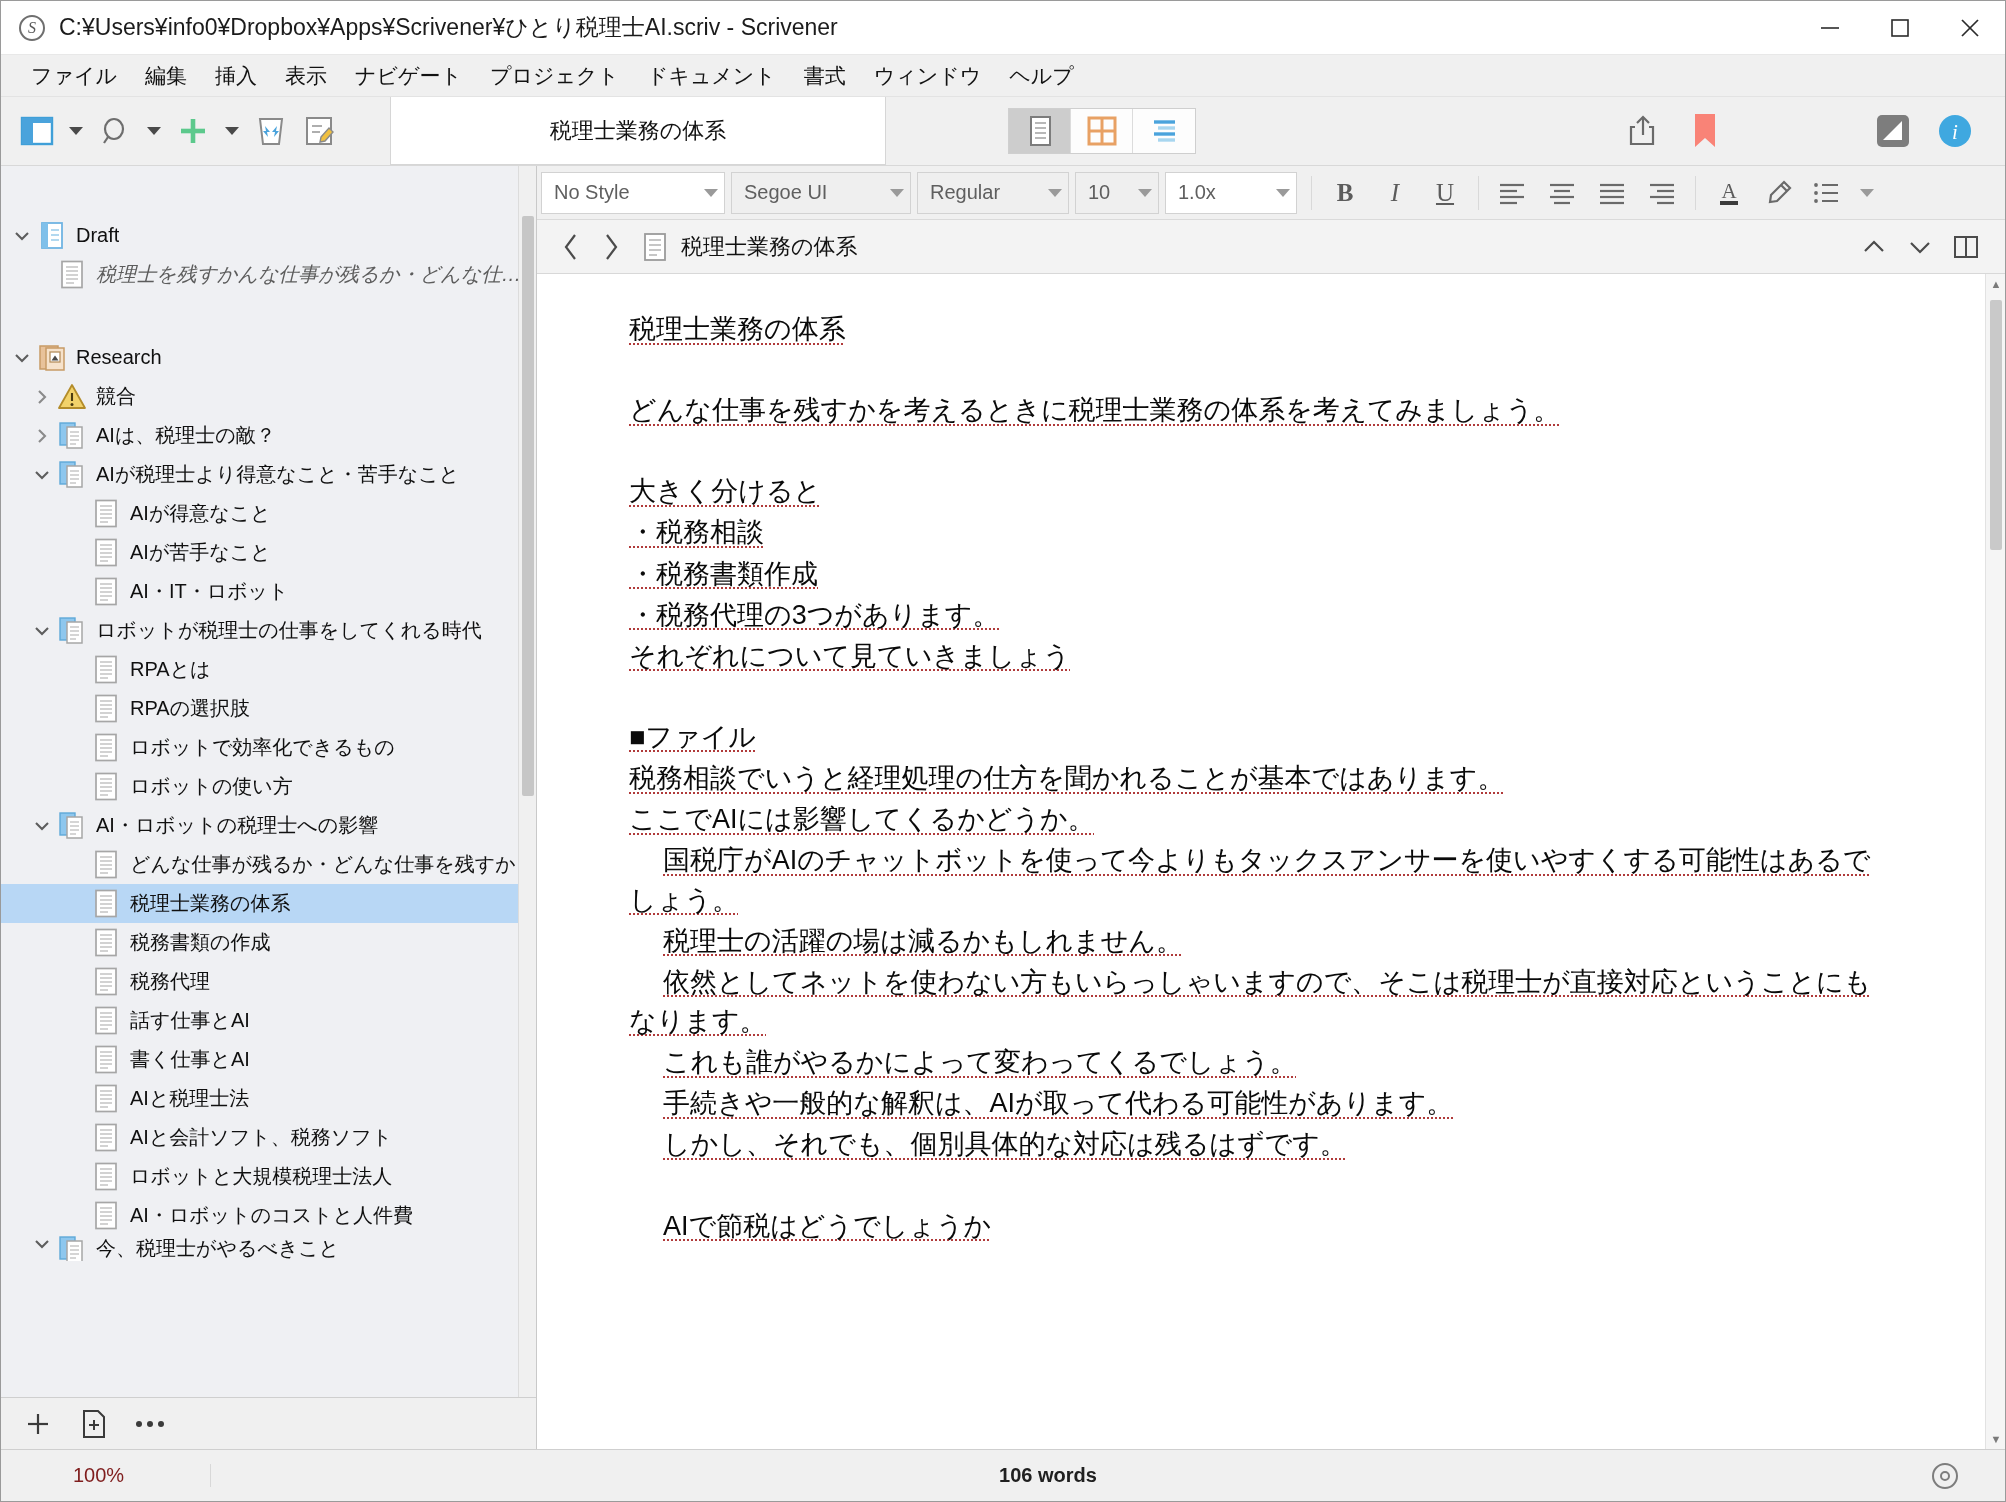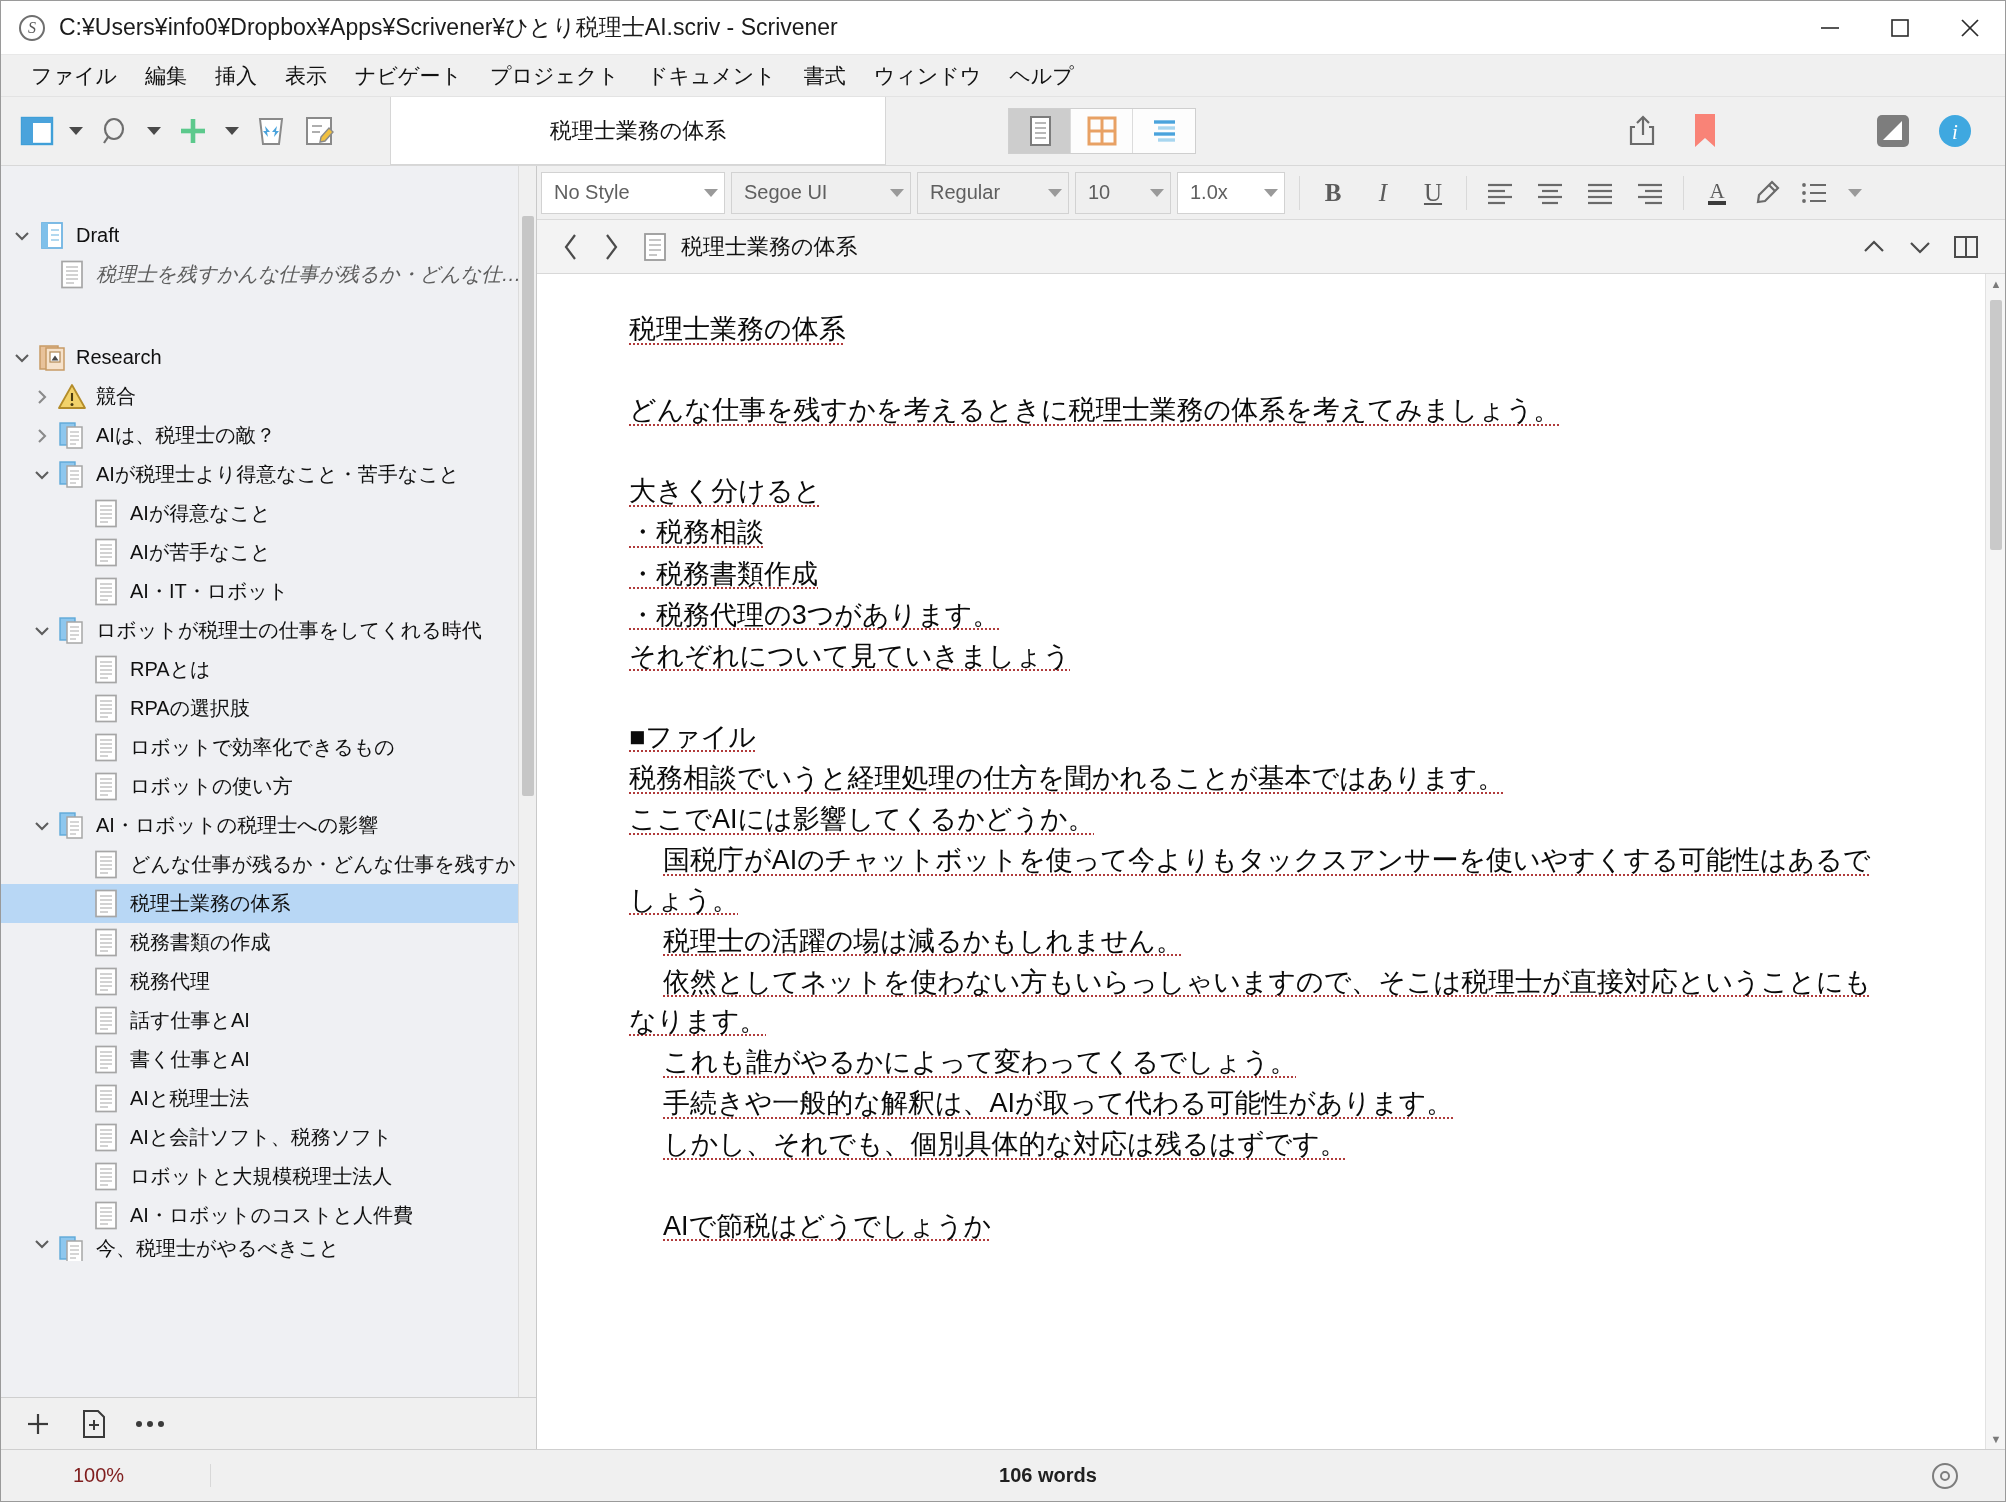--- a/index.html
+++ b/index.html
@@ -191,22 +191,22 @@
   .combo.grey { background: #efefef; }
   .combo .val { flex: 1 1 auto; white-space: nowrap; overflow: hidden; }
   .combo .mini-caret {
     margin-left: 12px; width: 0; height: 0;
     border-left: 7px solid transparent; border-right: 7px solid transparent;
     border-top: 8px solid #9a9a9a;
   }
   .w-style { width: 184px; }
   .w-font  { width: 180px; }
   .w-wt    { width: 152px; }
-  .w-size  { width: 96px; }
-  .w-lead  { width: 108px; }
+  .w-size  { width: 84px; }
+  .w-lead  { width: 132px; }
   .fb-sep { width: 1px; height: 34px; background: #d9d9d9; margin: 0 8px; }
   .fb-btn {
     width: 50px; height: 44px;
     display: flex; align-items: center; justify-content: center;
     font-size: 25px; color: #5c5c5c;
   }
   .fb-btn.serif { font-family: "Liberation Serif", serif; }
 
   .dochdr {
     height: 54px; flex: 0 0 54px;

